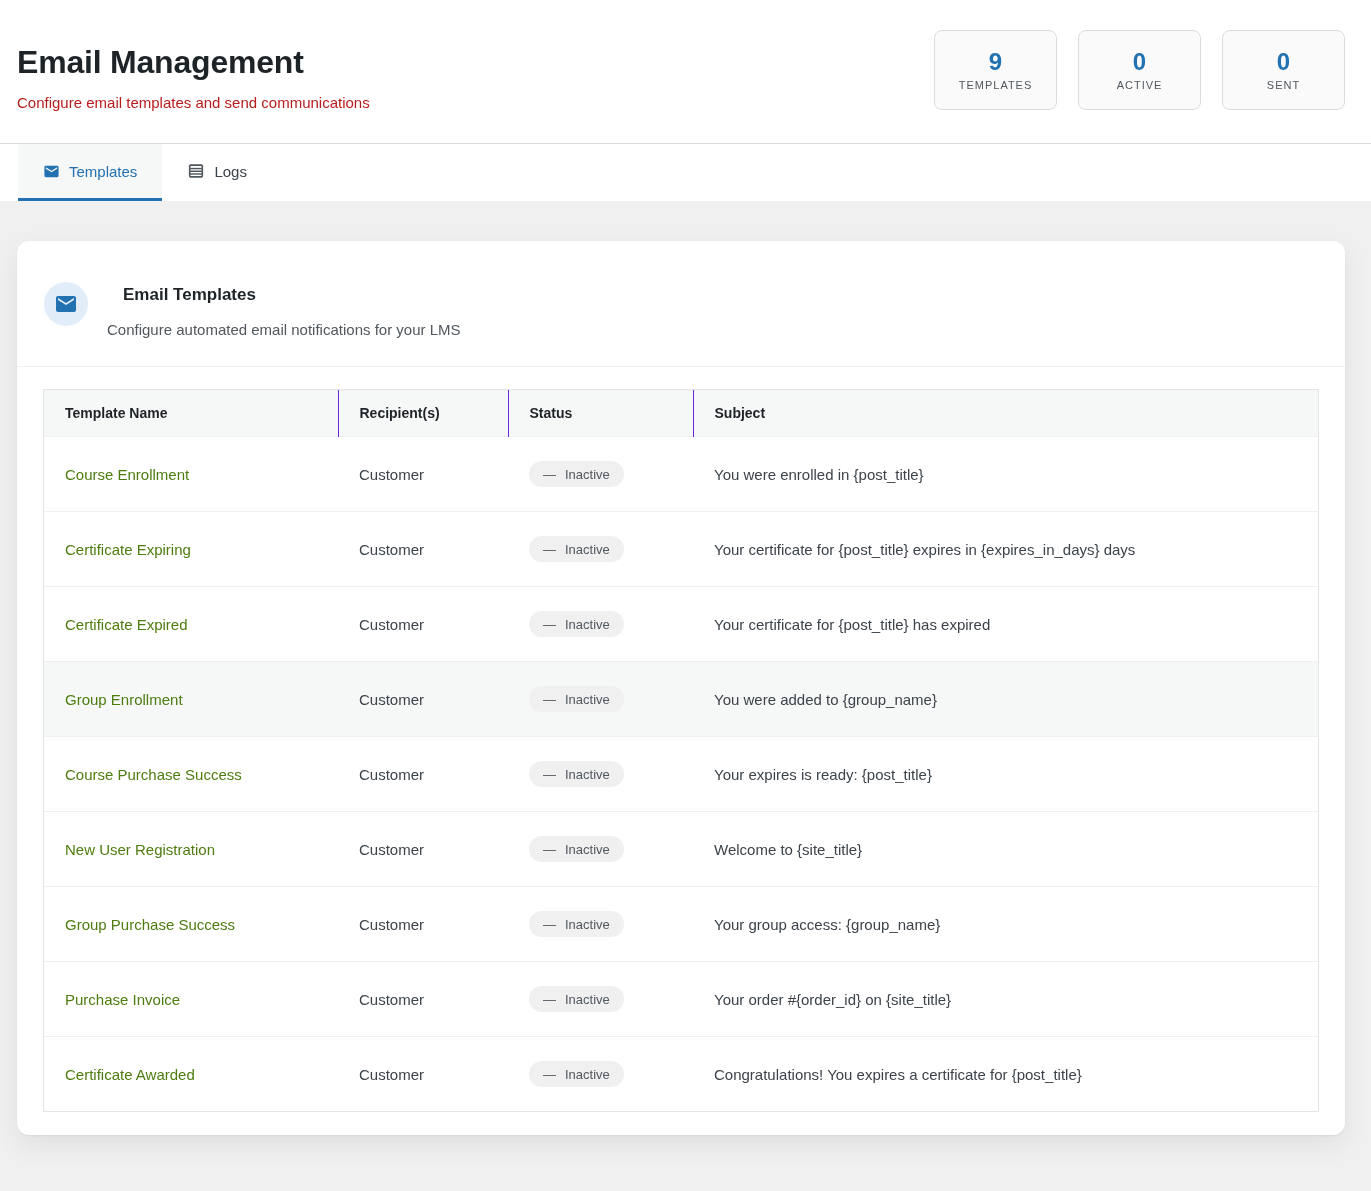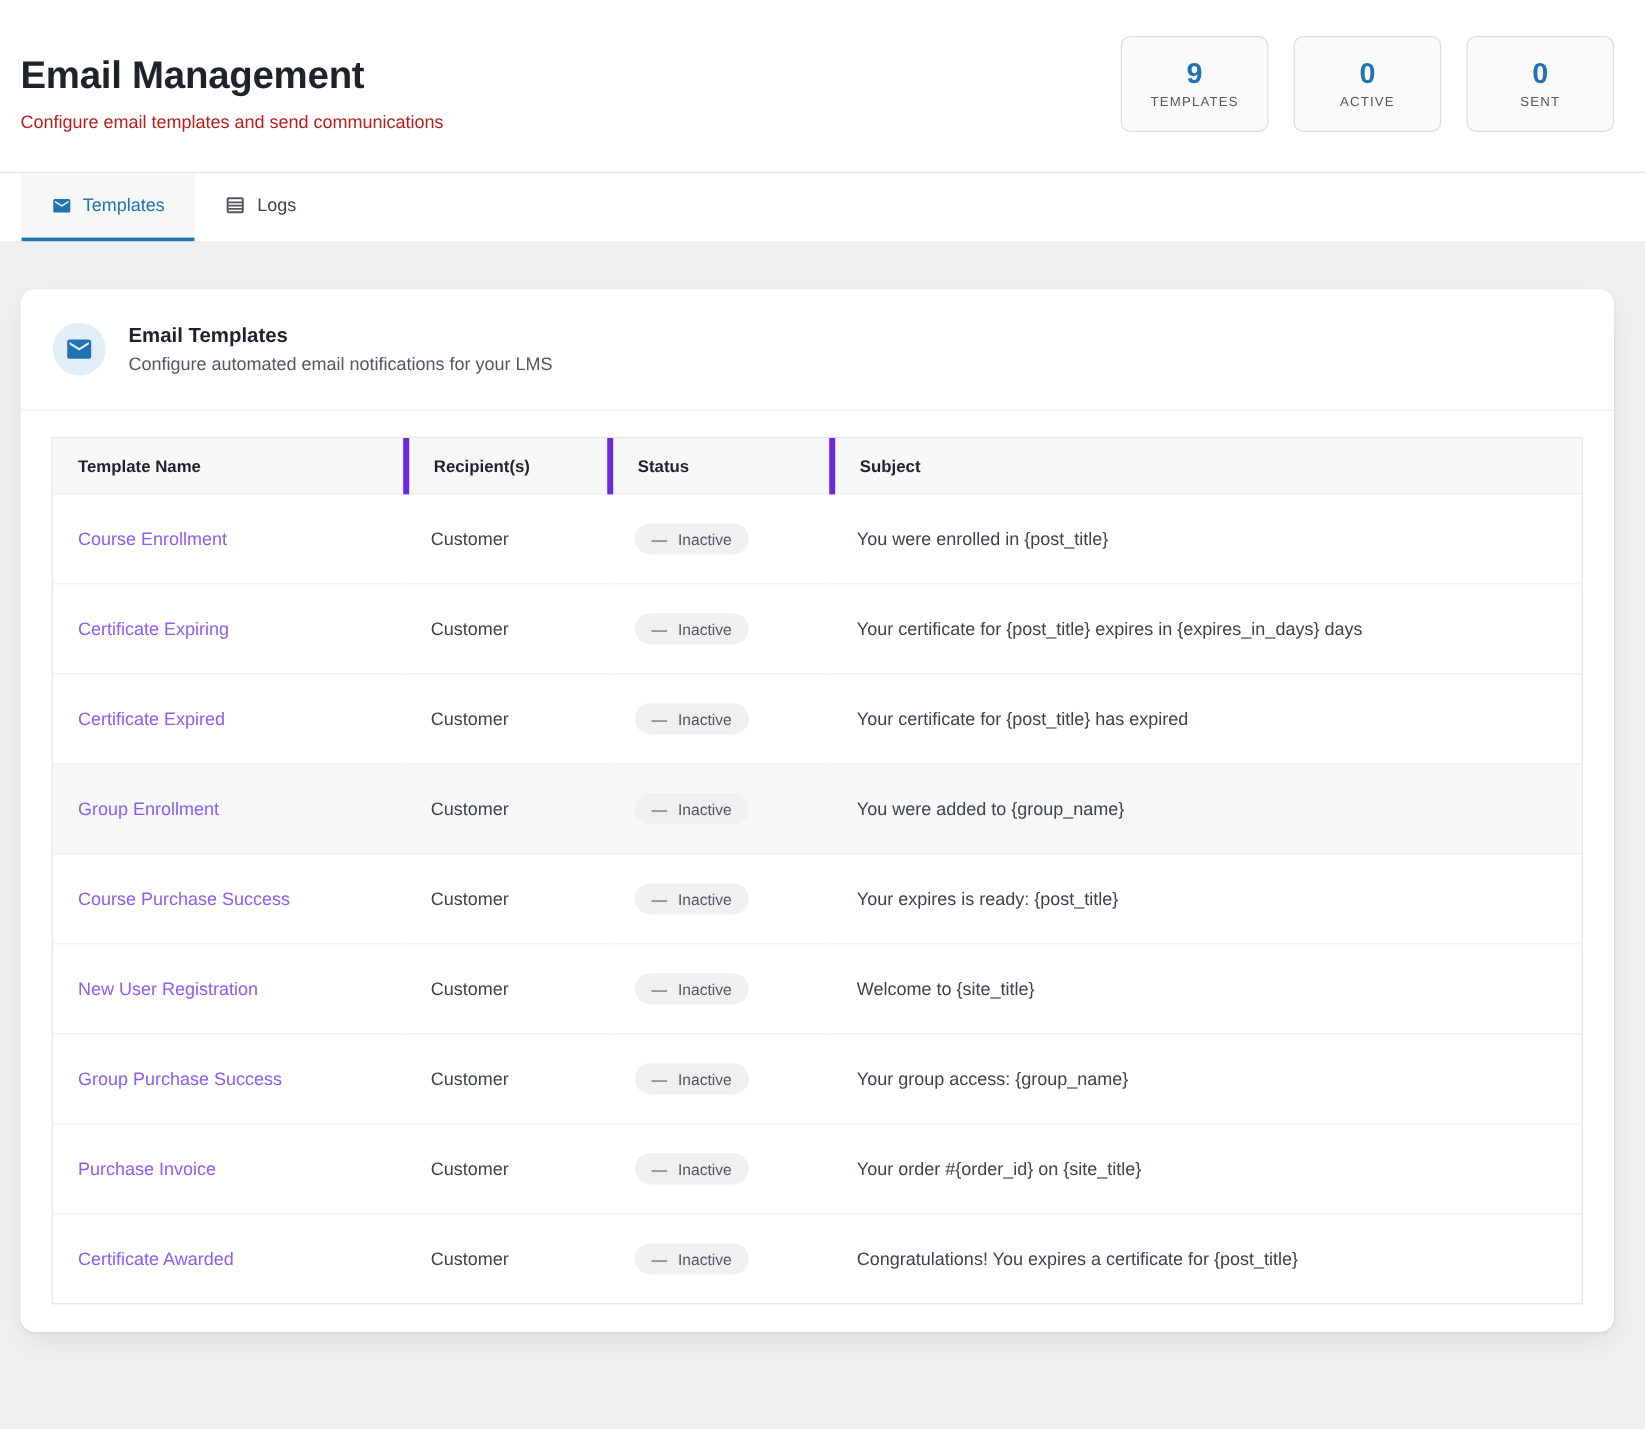--- a/index.html
+++ b/index.html
@@ -45,42 +45,42 @@
   }
   .card-header {
     display: flex; align-items: center; gap: 19px;
     padding: 28px 26px 28px 27px;
     border-bottom: 1px solid #f0f0f1;
   }
   .icon-circle {
     width: 44px; height: 44px; border-radius: 50%;
     background: #e1eefa; display: flex; align-items: center; justify-content: center; flex: none;
   }
-  .card-title { margin: 0; font-size: 17px; font-weight: 700; color: #1d2327; }
+  .card-title { margin: 16px; font-size: 17px; font-weight: 700; color: #1d2327; }
   .card-subtitle { margin: 5px 0 0; font-size: 15px; color: #50575e; }
 
   
   .table-wrap { padding: 22px 26px 23px; }
   .table-frame { border: 1px solid #e2e4e7; border-radius: 0; overflow: hidden; }
   table { width: 100%; border-collapse: collapse; }
   col.c-name { width: 294px; } col.c-recipient { width: 170px; } col.c-status { width: 185px; }
   thead th {
     background: #f6f7f7; text-align: left;
     padding: 15px 16px 15px 21px;
     font-size: 14px; font-weight: 700; color: #1d2327;
-    border-left: 5px solid #6d28d9;
+    border-left: 1px solid #6d28d9;
   }
   thead th:first-child { border-left: none; }
   tbody td {
     padding: 24px 16px 24px 21px;
     border-top: 1px solid #eef0f1;
     font-size: 15px; color: #3c434a; vertical-align: middle;
   }
   tr.highlighted { background: #f6f7f7; }
-  .tpl-link { color: #8b5cf6; text-decoration: none; }
+  .tpl-link { color: #4d7c0f; text-decoration: none; }
   .badge {
     display: inline-flex; align-items: center; gap: 9px;
     height: 26px; padding: 0 14px;
     background: #f0f0f1; border-radius: 13px;
     font-size: 13px; color: #50575e; white-space: nowrap;
   }
   .badge .dash { letter-spacing: 0; }
 </style>
 </head>
 <body>

